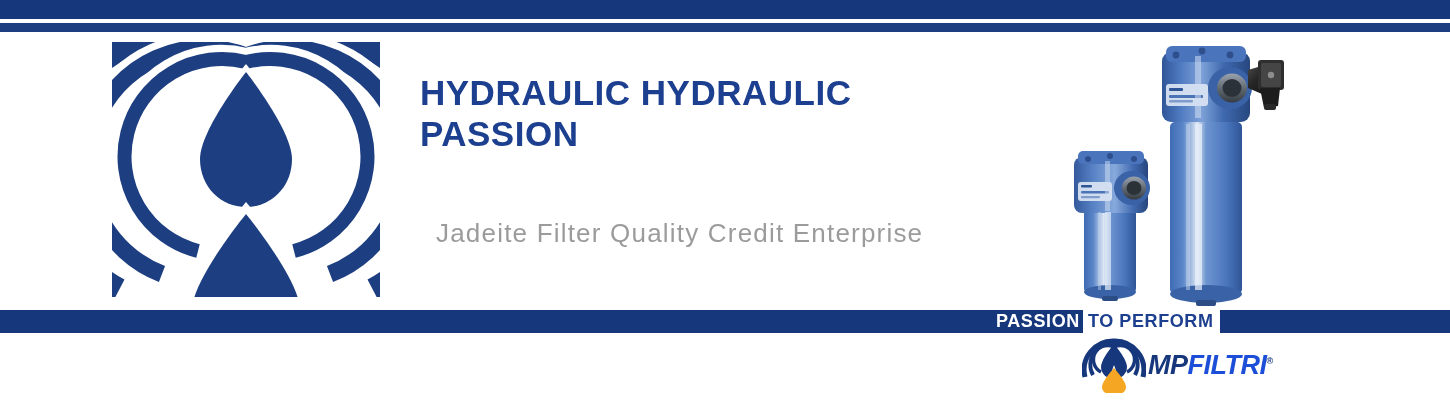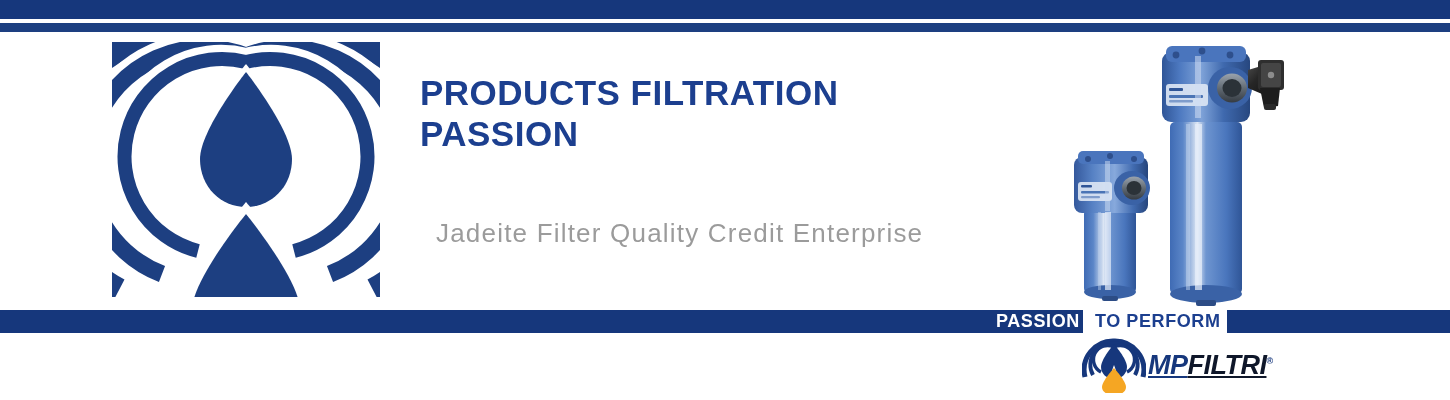--- a/index.html
+++ b/index.html
@@ -102,21 +102,21 @@
     font-family: "Liberation Sans", sans-serif;
   }
   .tagline-passion {
     color: #ffffff;
     padding: 16px 3px;
     line-height: 23px;
   }
   .tagline-perform {
     color: #1c3f8f;
     background: #ffffff;
-    padding: 0 6px 0 12px;
+    padding: 0 6px 0 5px;
     line-height: 23px;
     height: 23px;
     display: inline-block;
     box-sizing: border-box;
   }
 
   
   .brand-logo {
     position: absolute;
     left: 1082px;
@@ -136,22 +136,22 @@
     position: relative;
     font-size: 27px;
     font-weight: bold;
     font-style: italic;
     letter-spacing: -0.5px;
     line-height: 1;
     margin-left: 2px;
     white-space: nowrap;
     font-family: "Liberation Sans", sans-serif;
   }
-  .brand-mp { color: #16377c; text-decoration: underline; }
-  .brand-filtri { color: #0f172a; text-decoration: underline; }
+  .brand-mp { color: #16377c; }
+  .brand-filtri { color: #1d4ed8; }
   .brand-tm {
     color: #16377c;
     font-size: 9px;
     font-style: normal;
     vertical-align: super;
   }
 </style>
 </head>
 <body>
 
@@ -177,21 +177,21 @@
 
       <path d="M 134 30 C 134 30 180 88 180 117 C 180 145 159 165 134 165 C 109 165 88 145 88 117 C 88 88 134 30 134 30 Z" fill="#1d3f81"></path>
 
       <path d="M 134 160 C 134 160 192 228 192 255 L 76 255 C 76 228 134 160 134 160 Z" fill="#ffffff"></path>
 
       <path d="M 134 172 C 134 172 188 238 188 268 C 188 298 164 318 134 318 C 104 318 80 298 80 268 C 80 238 134 172 134 172 Z" fill="#1d3f81"></path>
     </svg>
   </div>
 
   <div class="headline-block">
-    <div class="headline">PRODUCTS FILTRATION</div>
+    <div class="headline">HYDRAULIC HYDRAULIC</div>
     <div class="headline">PASSION</div>
     <div class="subheadline">Jadeite Filter Quality Credit Enterprise</div>
   </div>
 
   <div class="product-photo">
     <svg viewBox="0 0 230 282" xmlns="http://www.w3.org/2000/svg">
       <defs>
         <linearGradient id="bodyG" x1="0" y1="0" x2="1" y2="0">
           <stop offset="0%" stop-color="#3f6bb4"></stop>
           <stop offset="18%" stop-color="#5b86c8"></stop>

